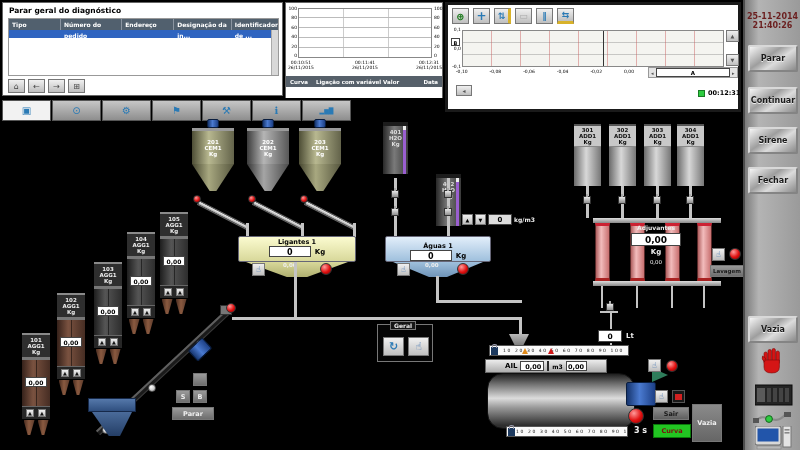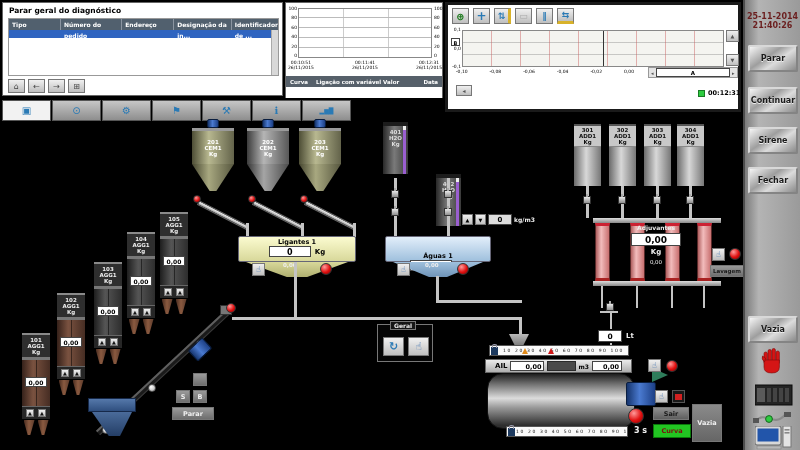--- a/index.html
+++ b/index.html
@@ -278,21 +278,21 @@
   </div>
   <div class="pipe ab" style="left:394px;top:178px;width:3px;height:58px;"></div>
   <div class="pipe ab" style="left:447px;top:178px;width:3px;height:58px;"></div>
   <div class="valve ab" style="left:391px;top:190px;width:8px;height:8px;"></div>
   <div class="valve ab" style="left:391px;top:208px;width:8px;height:8px;"></div>
   <div class="valve ab" style="left:444px;top:190px;width:8px;height:8px;"></div>
   <div class="valve ab" style="left:444px;top:208px;width:8px;height:8px;"></div>
 
   <div class="ab" style="left:385px;top:236px;width:106px;">
     <div class="hoppan" style="height:24px;background:linear-gradient(#e2eefa,#9fc0dd);">
-      <div style="text-align:center;font-size:6.5px;font-weight:bold;padding-top:15px;">Águas 1</div>
+      <div style="text-align:center;font-size:6.5px;font-weight:bold;padding-top:5px;">Águas 1</div>
       <div style="display:flex;justify-content:center;align-items:center;gap:4px;">
         <div class="disp" style="width:42px;height:11px;font-size:8px;line-height:11px;">0</div>
         <span style="font-size:7px;font-weight:bold;">Kg</span>
       </div>
     </div>
     <div class="hopfun" style="background:linear-gradient(#9fc0dd,#6f94b8);margin:0 8px;"></div>
     <div class="ab wtx" style="left:40px;top:26px;font-size:5.5px;font-weight:bold;">0,00</div>
     <div class="btn ab" style="left:12px;top:27px;width:13px;height:13px;">
         <span class="hand" style="font-size:8px;">☝</span>
       </div>
@@ -520,21 +520,21 @@
   <div class="ab wtx" style="left:626px;top:332px;font-size:7px;font-weight:bold;">Lt</div>
   <div class="pipe ab" style="left:610px;top:343px;width:2px;height:9px;"></div>
 
   <div class="ab" style="left:509px;top:334px;width:20px;height:12px;background:linear-gradient(#bbb,#777);clip-path:polygon(0 0,100% 0,70% 100%,30% 100%);"></div>
   <div class="ruler ab" style="left:489px;top:345px;width:140px;height:11px;">
     <span class="lock"></span>
     <span class="nums">10 20 30 40 50 60 70 80 90 100</span>
     <span class="ab" style="left:32px;top:2px;width:0;height:0;border-left:3px solid transparent;border-right:3px solid transparent;border-bottom:6px solid #e08a1a;"></span>
     <span class="ab" style="left:58px;top:2px;width:0;height:0;border-left:3px solid transparent;border-right:3px solid transparent;border-bottom:6px solid #d01818;"></span>
   </div>
-  <div class="ab" style="left:485px;top:359px;width:147px;height:14px;background:linear-gradient(#ececec,#aeaeae);border:1px solid #666;display:flex;align-items:center;gap:3px;padding:0 9px;box-sizing:border-box;">
+  <div class="ab" style="left:485px;top:359px;width:122px;height:14px;background:linear-gradient(#ececec,#aeaeae);border:1px solid #666;display:flex;align-items:center;gap:3px;padding:0 19px;box-sizing:border-box;">
     <span style="font-size:7px;font-weight:bold;">AIL</span>
     <div class="disp" style="width:34px;height:10px;font-size:6.5px;line-height:10px;text-align:right;padding-right:2px;">0,00</div>
     <div style="flex:1;height:8px;background:#4a4a4a;border:1px solid #2a2a2a;"></div>
     <span style="font-size:6px;font-weight:bold;">m3</span>
     <div class="disp" style="width:30px;height:10px;font-size:6.5px;line-height:10px;text-align:right;padding-right:2px;">0,00</div>
   </div>
   <div class="ab" style="left:487px;top:373px;width:148px;height:56px;border-radius:16px;border:1px solid #111;
        background:linear-gradient(180deg,#1f1f1f 0%,#6e6e6e 18%,#dcdcdc 45%,#9a9a9a 62%,#2e2e2e 95%);"></div>
   <div class="ruler ab" style="left:506px;top:426px;width:122px;height:11px;">
     <span class="lock"></span>

